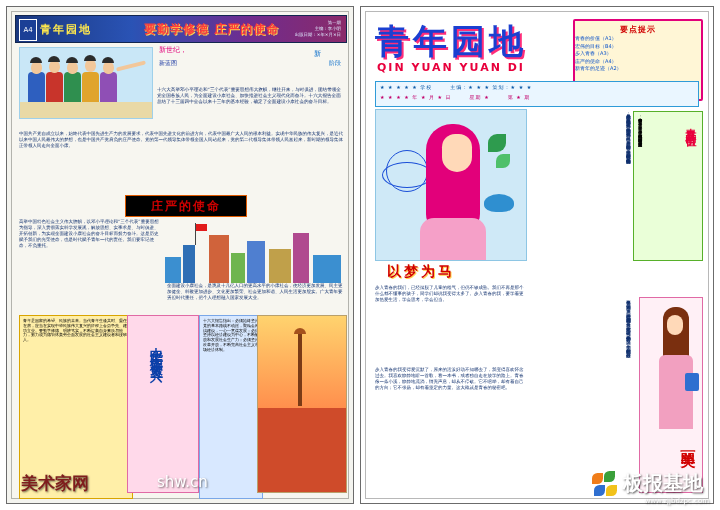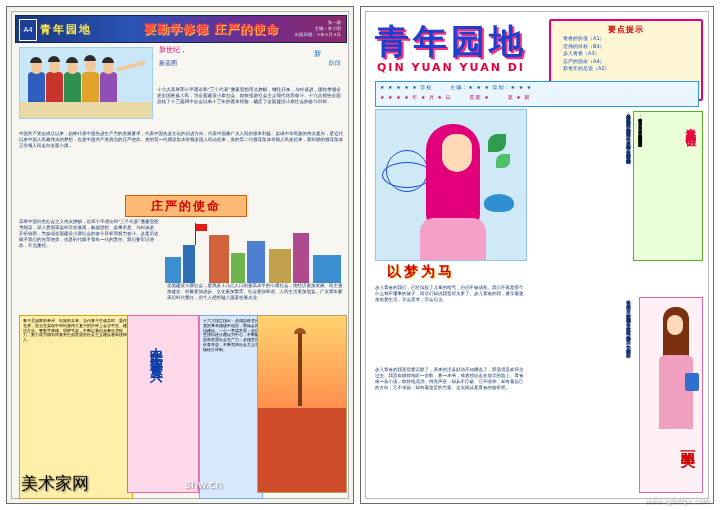--- a/index.html
+++ b/index.html
@@ -36,21 +36,21 @@
   #peopleGround{position:absolute;left:0;bottom:0;width:100%;height:16px;background:#e9d9a6;}
   .head{position:absolute;width:11px;height:13px;background:#f2c79a;border-radius:50% 50% 45% 45%;}
   .hair{position:absolute;width:12px;height:6px;background:#2b2b2b;border-radius:6px 6px 0 0;}
   .body{position:absolute;width:17px;height:30px;border-radius:4px 4px 0 0;}
   .arm{position:absolute;height:4px;border-radius:2px;}
 
   
   #lPara1{position:absolute;left:150px;top:80px;width:186px;height:36px;font-size:4.6px;line-height:1.35;color:#0d2b6b;}
 
   
-  #lRedTitle{position:absolute;left:118px;top:188px;width:120px;height:20px;background:#fdba74;border:1px solid #e05a00;color:#d10000;font-size:12px;font-weight:bold;display:flex;align-items:center;justify-content:center;letter-spacing:2px;}
+  #lRedTitle{position:absolute;left:118px;top:188px;width:120px;height:20px;background:#000000;border:1px solid #e05a00;color:#d10000;font-size:12px;font-weight:bold;display:flex;align-items:center;justify-content:center;letter-spacing:2px;}
   #lPara2{position:absolute;left:12px;top:124px;width:326px;height:58px;font-size:4.5px;line-height:1.35;color:#10306e;}
   #lPara3{position:absolute;left:12px;top:212px;width:140px;height:90px;font-size:4.5px;line-height:1.35;color:#10306e;}
   #lPara4{position:absolute;left:160px;top:276px;width:178px;height:46px;font-size:4.5px;line-height:1.35;color:#10306e;}
 
   
   #skyline{position:absolute;left:158px;top:214px;width:180px;height:62px;}
   .bldg{position:absolute;bottom:0;}
   #flag{position:absolute;left:30px;bottom:38px;width:1px;height:22px;background:#444;}
   #flagCloth{position:absolute;left:31px;bottom:52px;width:11px;height:7px;background:#e21b1b;}
 
@@ -68,21 +68,21 @@
   #cityBlock{position:absolute;left:0;bottom:0;width:100%;height:84px;background:#cf4b2a;}
 
   
   #rightSheet{left:360px;top:6px;width:354px;height:498px;background:#ffffff;border:1px solid #6b6b6b;}
   #rightInner{position:absolute;left:4px;top:4px;right:4px;bottom:4px;border:1px solid #b8b8b8;}
 
   #rTitle{position:absolute;left:14px;top:12px;width:196px;height:56px;}
   #rTitleCn{position:absolute;left:0;top:0;color:#1b3fd1;font-size:34px;font-weight:bold;letter-spacing:4px;text-shadow:2px 2px 0 #ff2d7a;}
   #rTitlePin{position:absolute;left:2px;top:42px;color:#e8003c;font-size:11px;letter-spacing:2px;font-weight:bold;}
 
-  #rNotice{position:absolute;right:10px;top:12px;width:126px;height:72px;background:#fff6d6;border:2px solid #e2007a;border-radius:2px;padding:3px 12px;}
+  #rNotice{position:absolute;right:10px;top:12px;width:126px;height:72px;background:#fff6d6;border:2px solid #e2007a;border-radius:2px;padding:3px 0;}
   #rNoticeTitle{color:#d10000;font-size:8px;font-weight:bold;letter-spacing:1px;text-align:center;}
   .rNoticeItem{color:#0b52c9;font-size:5px;line-height:1.5;}
 
   #rMetaBar{position:absolute;left:14px;top:74px;width:322px;height:24px;border:1px solid #2f9bd8;background:#eaf6ff;}
   #rMetaRow1{position:absolute;left:4px;top:2px;font-size:5px;color:#0a58a6;letter-spacing:1px;}
   #rMetaRow2{position:absolute;left:4px;top:12px;font-size:5px;color:#c2006b;letter-spacing:1px;}
 
   
   #rArt{position:absolute;left:14px;top:102px;width:150px;height:150px;background:#cfe9f7;border:1px solid #8ec6e4;overflow:hidden;}
   #girlHair{position:absolute;left:50px;top:14px;width:54px;height:108px;background:#e2007a;border-radius:26px 26px 18px 18px;}
@@ -100,22 +100,22 @@
   #rLowerLeft{position:absolute;left:14px;top:360px;width:150px;height:124px;font-size:4.5px;line-height:1.35;color:#10306e;}
   #rLowerMid{position:absolute;left:170px;top:290px;width:100px;height:194px;font-size:4.4px;line-height:1.3;color:#10306e;}
   #rLowerRightBox{position:absolute;right:10px;top:290px;width:62px;height:194px;background:#fff0f6;border:1px solid #e06aa5;}
   #rGirl2Hair{position:absolute;right:24px;top:300px;width:26px;height:54px;background:#7a2f0f;border-radius:12px 12px 6px 6px;}
   #rGirl2Face{position:absolute;right:30px;top:308px;width:16px;height:20px;background:#ffd9b8;border-radius:8px;}
   #rGirl2Body{position:absolute;right:20px;top:348px;width:34px;height:74px;background:#f2a0c0;border-radius:6px 6px 0 0;}
   #rGirl2Bag{position:absolute;right:14px;top:366px;width:14px;height:18px;background:#2f6fd0;border-radius:2px;}
   #rMeiLi{position:absolute;right:16px;top:432px;color:#d10000;font-size:15px;font-weight:bold;}
 
   
-  #wmLeft{position:absolute;left:14px;bottom:8px;color:#000000;font-size:17px;font-weight:normal;text-shadow:1px 1px 2px rgba(0,0,0,.55);}
-  #wmLeftSub{position:absolute;left:150px;bottom:12px;color:#ffffff;font-size:11px;text-shadow:1px 1px 2px rgba(0,0,0,.55);margin-left:28px;}
+  #wmLeft{position:absolute;left:14px;bottom:8px;color:#7f1d1d;font-size:17px;font-weight:bold;text-shadow:1px 1px 2px rgba(0,0,0,.55);}
+  #wmLeftSub{position:absolute;left:150px;bottom:12px;color:#ffffff;font-size:15px;text-shadow:1px 1px 2px rgba(0,0,0,.55);}
   #wmRight{position:absolute;right:10px;bottom:6px;display:flex;align-items:center;gap:5px;}
   #wmLogo{width:26px;height:26px;position:relative;}
   .wmleaf{position:absolute;width:11px;height:11px;border-radius:50% 0 50% 0;}
   #wmRightText{color:#ffffff;font-size:20px;font-weight:bold;text-shadow:1px 1px 2px rgba(0,0,0,.6);}
   #wmRightUrl{position:absolute;right:4px;bottom:-2px;color:#ffffff;font-size:7px;text-shadow:1px 1px 2px rgba(0,0,0,.6);}
 </style>
 </head>
 <body>
 
 <div id="page">
@@ -243,16 +243,25 @@
     <div id="rLowerLeft" class="tiny">步入青春的我变得爱沉默了，原来的活泼好动不知哪去了，我变得喜欢怀念过去。我喜欢静静地听一首歌，看一本书，或者独自走在放学的路上。青春像一条小溪，静静地流淌，悄无声息，却从不停歇。它不喧哗，却有着自己的方向；它不张扬，却有着坚定的力量。这大概就是青春的秘密吧。</div>
     <div id="rLowerMid" class="tinier vtext">青春为何美丽？因为它充满希望，充满力量。在通往理想的路上，我们会遇到坎坷与荆棘，但只要不放弃，就一定能抵达彼岸。无论何时何地，都不要丢失心中的那束光。以梦为马，不负韶华，让我们在最好的年纪，做最好的自己。</div>
 
     <div id="rLowerRightBox"></div>
     <div id="rGirl2Hair"></div>
     <div id="rGirl2Face"></div>
     <div id="rGirl2Body"></div>
     <div id="rGirl2Bag"></div>
     <div id="rMeiLi" class="vtext">美丽</div>
 
+    <div id="wmRight">
+      <div id="wmLogo">
+        <div class="wmleaf" style="left:0;top:2px;background:#f07d1a;"></div>
+        <div class="wmleaf" style="left:12px;top:0;background:#3aa03a;"></div>
+        <div class="wmleaf" style="left:2px;top:14px;background:#2f6fd0;"></div>
+        <div class="wmleaf" style="left:14px;top:14px;background:#f2c21a;"></div>
+      </div>
+      <div id="wmRightText">板报基地</div>
+    </div>
     <div id="wmRightUrl">www.zjjbdzpc.com</div>
   </div>
 
 </div>
 
 </body></html>

